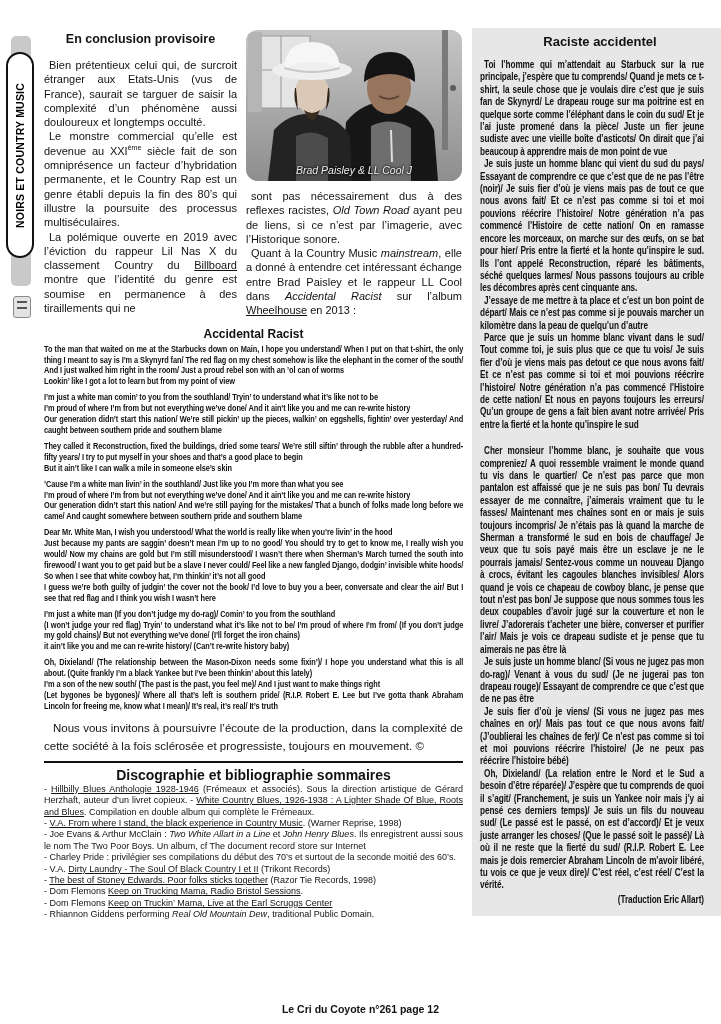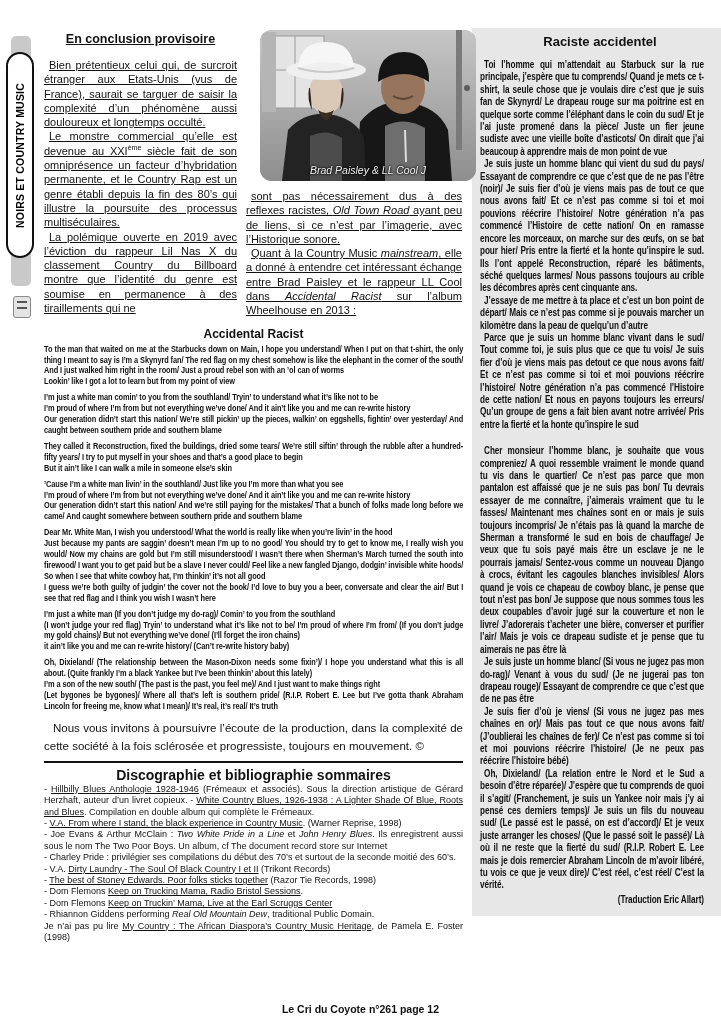--- a/index.html
+++ b/index.html
@@ -15,21 +15,21 @@
   .vtext { writing-mode:vertical-rl; transform:rotate(180deg); font-weight:bold;
            font-size:10.5px; letter-spacing:0.2px; white-space:nowrap; color:#000; }
   .stamp { position:absolute; left:13px; top:296px; width:16px; height:20px;
            background:#e3e3e3; border:1px solid #8a8a8a; border-radius:3px; }
   .stamp i { display:block; height:2px; background:#555; margin:4px 3px 0; }
 
   
   .content { position:absolute; left:44px; top:28px; width:668px;
              display:flex; gap:9px; align-items:flex-start; }
   .left-area { width:419px; }
-  .top-cols { display:flex; gap:9px;text-decoration:underline; }
+  .top-cols { display:flex; gap:9px; }
   .c1 { width:193px; }
   .c2 { width:216px; }
 
   .h-col { text-align:center; font-weight:bold; font-size:12.5px; margin:4px 0 12px; }
   .body-txt p { margin:0; text-align:justify; font-size:11px; line-height:14.3px; text-indent:5px; }
 
   
   .photo { position:relative; width:216px; height:151px; border-radius:12px;
            overflow:hidden; margin:2px 0 8px; background:#9a9a9a; }
   .photo svg { display:block; }
@@ -86,21 +86,21 @@
       <div class="top-cols">
 
         <section class="c1 body-txt">
           <h2 class="h-col">En conclusion provisoire</h2>
           <p><span>Bien prétentieux celui qui, de surcroit étranger aux Etats-Unis (vus de France), saurait se targuer de saisir la complexité d’un phénomène aussi douloureux et longtemps occulté.</span></p>
           <p><span>Le monstre commercial qu’elle est devenue au XXI</span><sup>ème</sup><span> siècle fait de son omniprésence un facteur d’hybridation permanente, et le Country Rap est un genre établi depuis la fin des 80’s qui illustre la poursuite des processus multiséculaires.</span></p>
           <p><span>La polémique ouverte en 2019 avec l’éviction du rappeur Lil Nas X du classement Country du </span><u>Billboard</u><span> montre que l’identité du genre est soumise en permanence à des tiraillements qui ne</span></p>
         </section>
 
         <section class="c2 body-txt">
-          <figure class="photo" style="margin:2px 14px 8px">
+          <figure class="photo" style="margin:2px 0 8px">
             <svg width="216" height="151" viewBox="0 0 216 151">
               <defs>
                 <linearGradient id="bgges" x1="0" y1="0" x2="0" y2="1">
                   <stop offset="0" stop-color="#c6c6c6"></stop>
                     <stop offset="1" stop-color="#8e8e8e"></stop>
                 </linearGradient>
               </defs>
               <rect width="216" height="151" fill="url(#bgges)"></rect>
 
               <rect x="6" y="6" width="58" height="72" fill="#e4e4e4" stroke="#9a9a9a"></rect>
@@ -165,28 +165,27 @@
       </section>
 
       <p class="closing">Nous vous invitons à poursuivre l’écoute de la production, dans la complexité de cette société à la fois sclérosée et progressiste, toujours en mouvement. ©</p>
 
       <hr class="rule">
 
       <section class="disc">
         <h3 class="h-disc">Discographie et bibliographie sommaires</h3>
         <p><span>- </span><u>Hillbilly Blues Anthologie 1928-1946</u><span> (Frémeaux et associés). Sous la direction artistique de Gérard Herzhaft, auteur d’un livret copieux. - </span><u>White Country Blues, 1926-1938 : A Lighter Shade Of Blue, Roots and Blues</u><span>. Compilation en double album qui complète le Frémeaux.</span></p>
         <p><span>- </span><u>V.A. From where I stand, the black experience in Country Music</u><span>. (Warner Reprise, 1998)</span></p>
-        <p><span>- Joe Evans &amp; Arthur McClain : </span><em>Two White Pride in a Line</em><span> et </span><em>John Henry Blues</em><span>. Ils enregistrent aussi sous le nom The Two Poor Boys. Un album, cf The document record store sur Internet</span></p>
+        <p><span>- Joe Evans &amp; Arthur McClain : </span><em>Two White Allart in a Line</em><span> et </span><em>John Henry Blues</em><span>. Ils enregistrent aussi sous le nom The Two Poor Boys. Un album, cf The document record store sur Internet</span></p>
         <p><span>- Charley Pride : privilégier ses compilations du début des 70’s et surtout de la seconde moitié des 60’s.</span></p>
         <p><span>- V.A. </span><u>Dirty Laundry - The Soul Of Black Country I et II</u><span> (Trikont Records)</span></p>
         <p><span>- </span><u>The best of Stoney Edwards. Poor folks sticks together</u><span> (Razor Tie Records, 1998)</span></p>
         <p><span>- Dom Flemons </span><u>Keep on Trucking Mama, Radio Bristol Sessions</u><span>.</span></p>
         <p><span>- Dom Flemons </span><u>Keep on Truckin’ Mama, Live at the Earl Scruggs Center</u></p>
         <p><span>- Rhiannon Giddens performing </span><em>Real Old Mountain Dew</em><span>, traditional Public Domain.</span></p>
-        <p><span>Je n’ai pas pu lire </span><u>My Country : The African Diaspora’s Country Music Heritage</u><span>, de Pamela E. Foster (1998)</span></p>
       </section>
     </div>
 
     <aside class="right-box">
       <h2 class="h-trans">Raciste accidentel</h2>
       <div class="trans-wrap squeeze trans">
         <p>Toi l’homme qui m’attendait au Starbuck sur la rue principale, j’espère que tu comprends/ Quand je mets ce t-shirt, la seule chose que je voulais dire c’est que je suis fan de Skynyrd/ Le drapeau rouge sur ma poitrine est en quelque sorte comme l’éléphant dans le coin du sud/ Et je l’ai juste promené dans la pièce/ Juste un fier jeune sudiste avec une vieille boîte d’asticots/ On dirait que j’ai beaucoup à apprendre mais de mon point de vue</p>
         <p>Je suis juste un homme blanc qui vient du sud du pays/ Essayant de comprendre ce que c’est que de ne pas l’être (noir)/ Je suis fier d’où je viens mais pas de tout ce que nous avons fait/ Et ce n’est pas comme si toi et moi pouvions réécrire l’histoire/ Notre génération n’a pas commencé l’Histoire de cette nation/ On en ramasse encore les morceaux, on marche sur des œufs, on se bat pour hier/ Pris entre la fierté et la honte qu’inspire le sud. Ils l’ont appelé Reconstruction, réparé les bâtiments, séché quelques larmes/ Nous passons toujours au crible les décombres après cent cinquante ans.</p>
         <p>J’essaye de me mettre à ta place et c’est un bon point de départ/ Mais ce n’est pas comme si je pouvais marcher un kilomètre dans la peau de quelqu’un d’autre</p>
         <p>Parce que je suis un homme blanc vivant dans le sud/ Tout comme toi, je suis plus que ce que tu vois/ Je suis fier d’où je viens mais pas detout ce que nous avons fait/ Et ce n’est pas comme si toi et moi pouvions réécrire l’histoire/ Notre génération n’a pas commencé l’Histoire de cette nation/ Et nous en payons toujours les erreurs/ Qu’un groupe de gens a fait bien avant notre arrivée/ Pris entre la fierté et la honte qu’inspire le sud</p>

